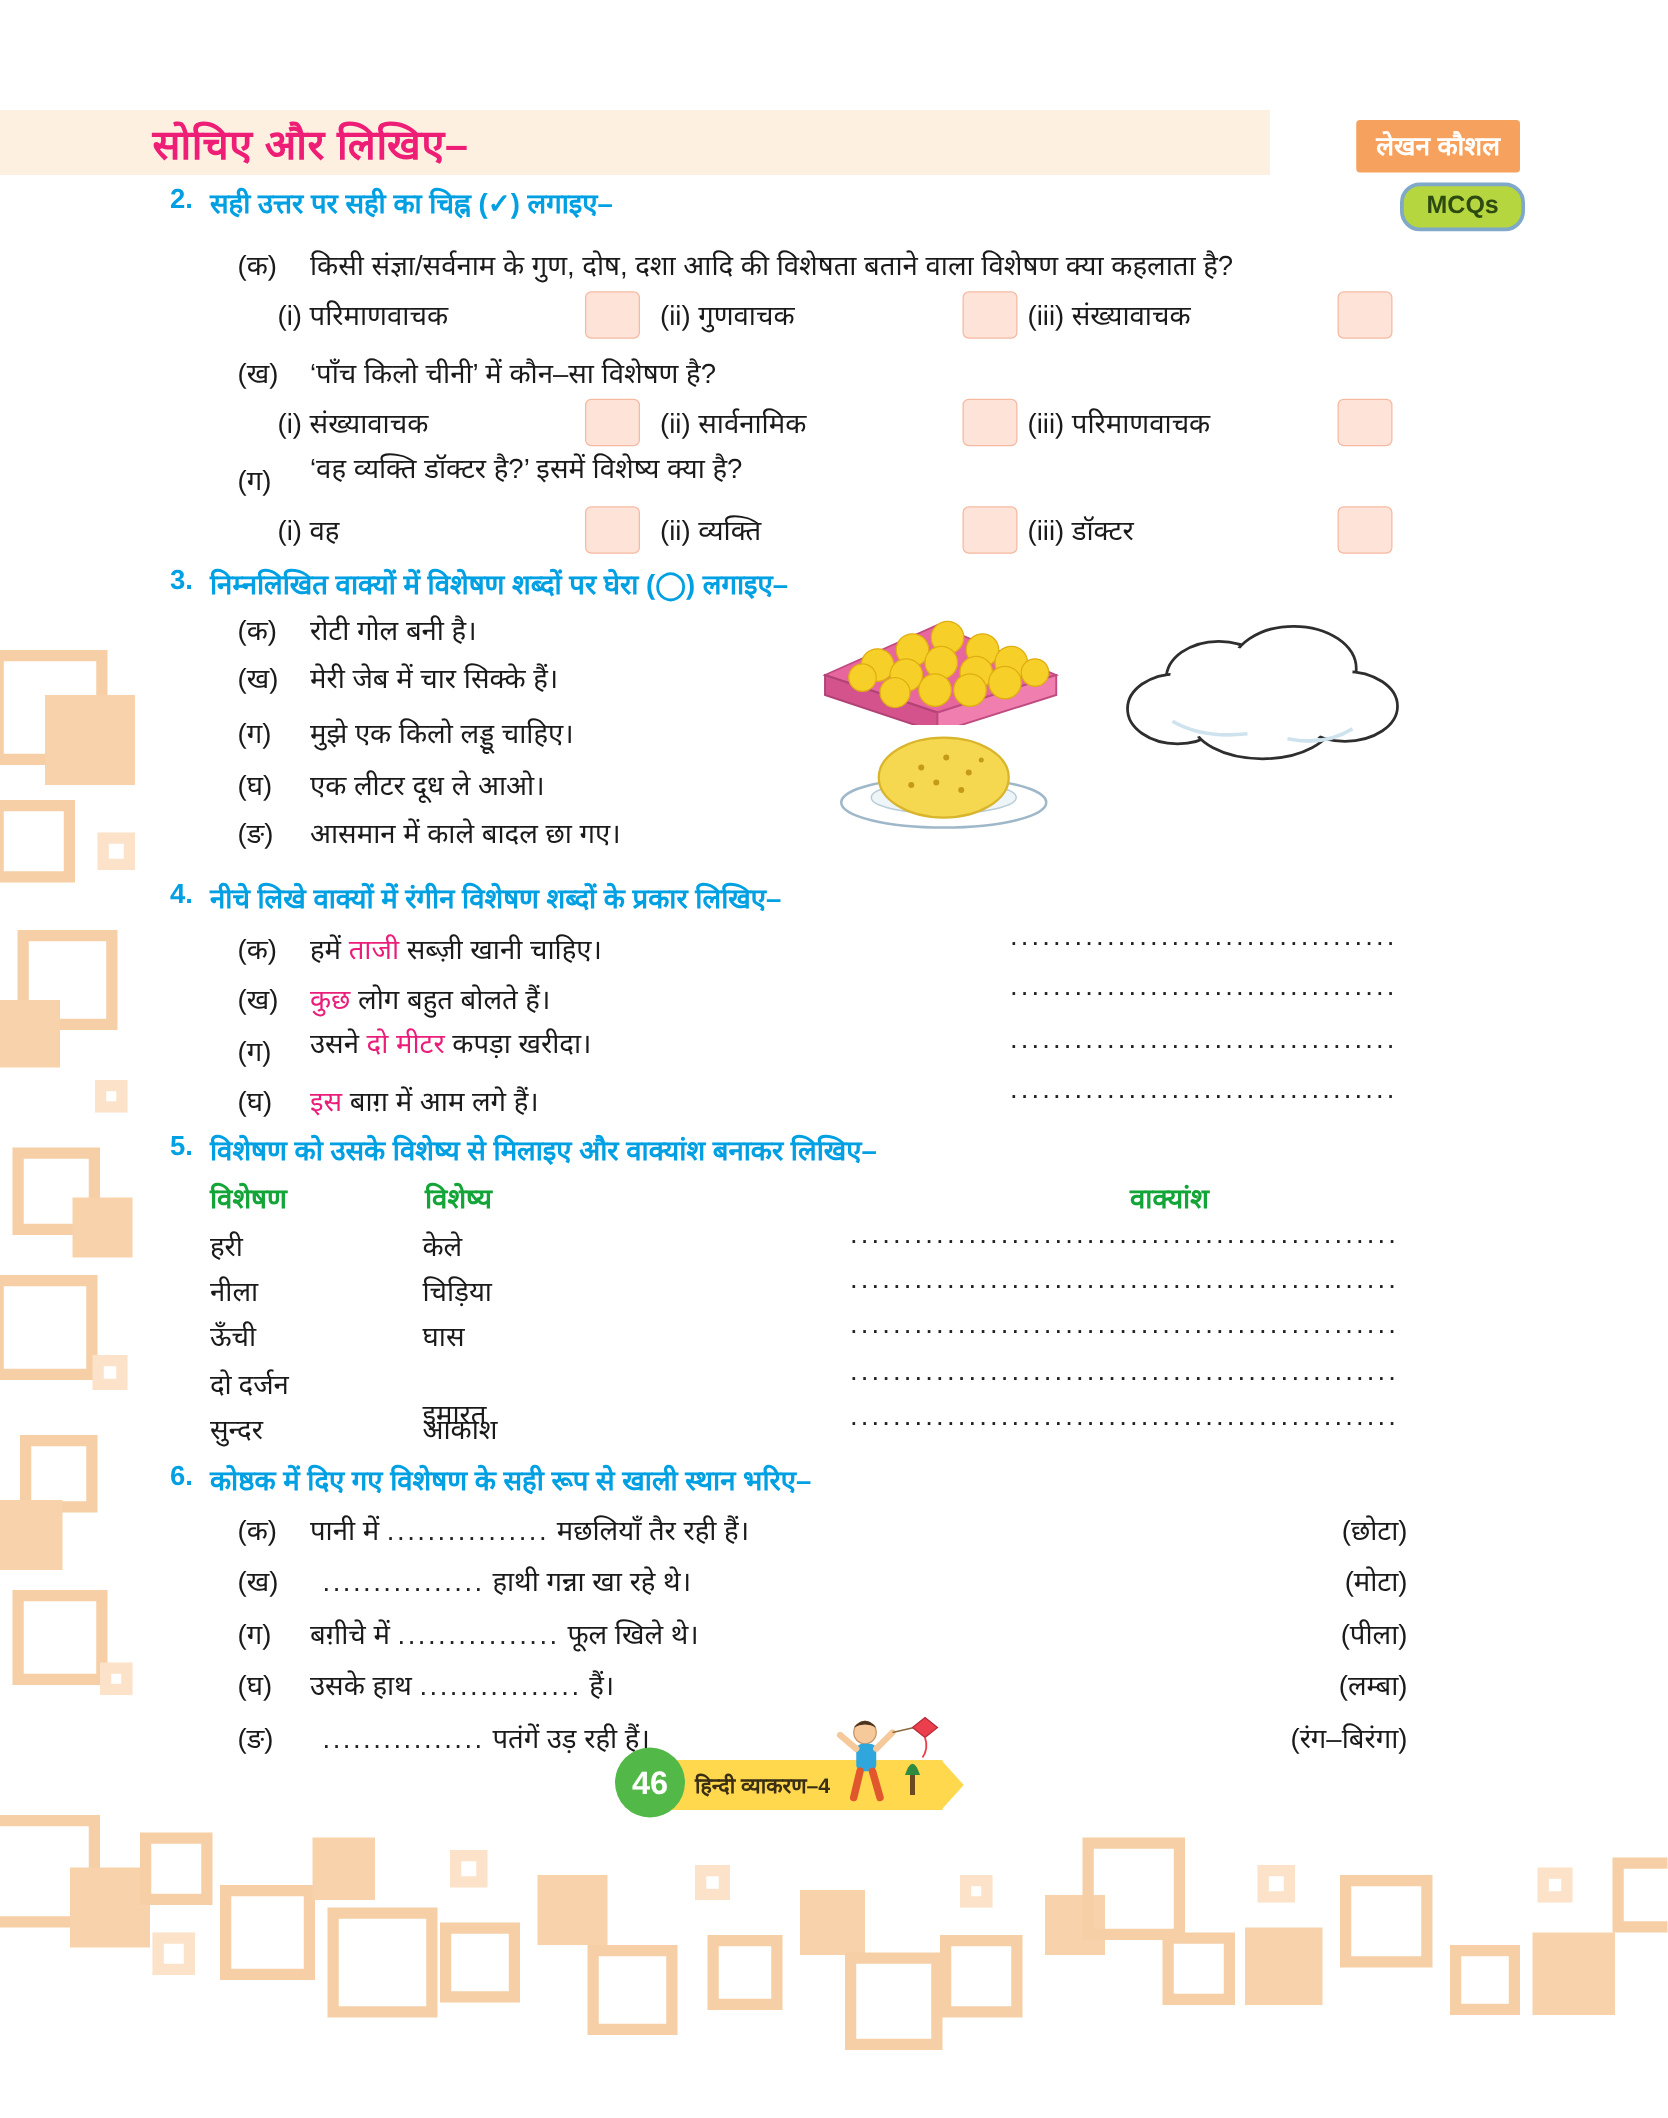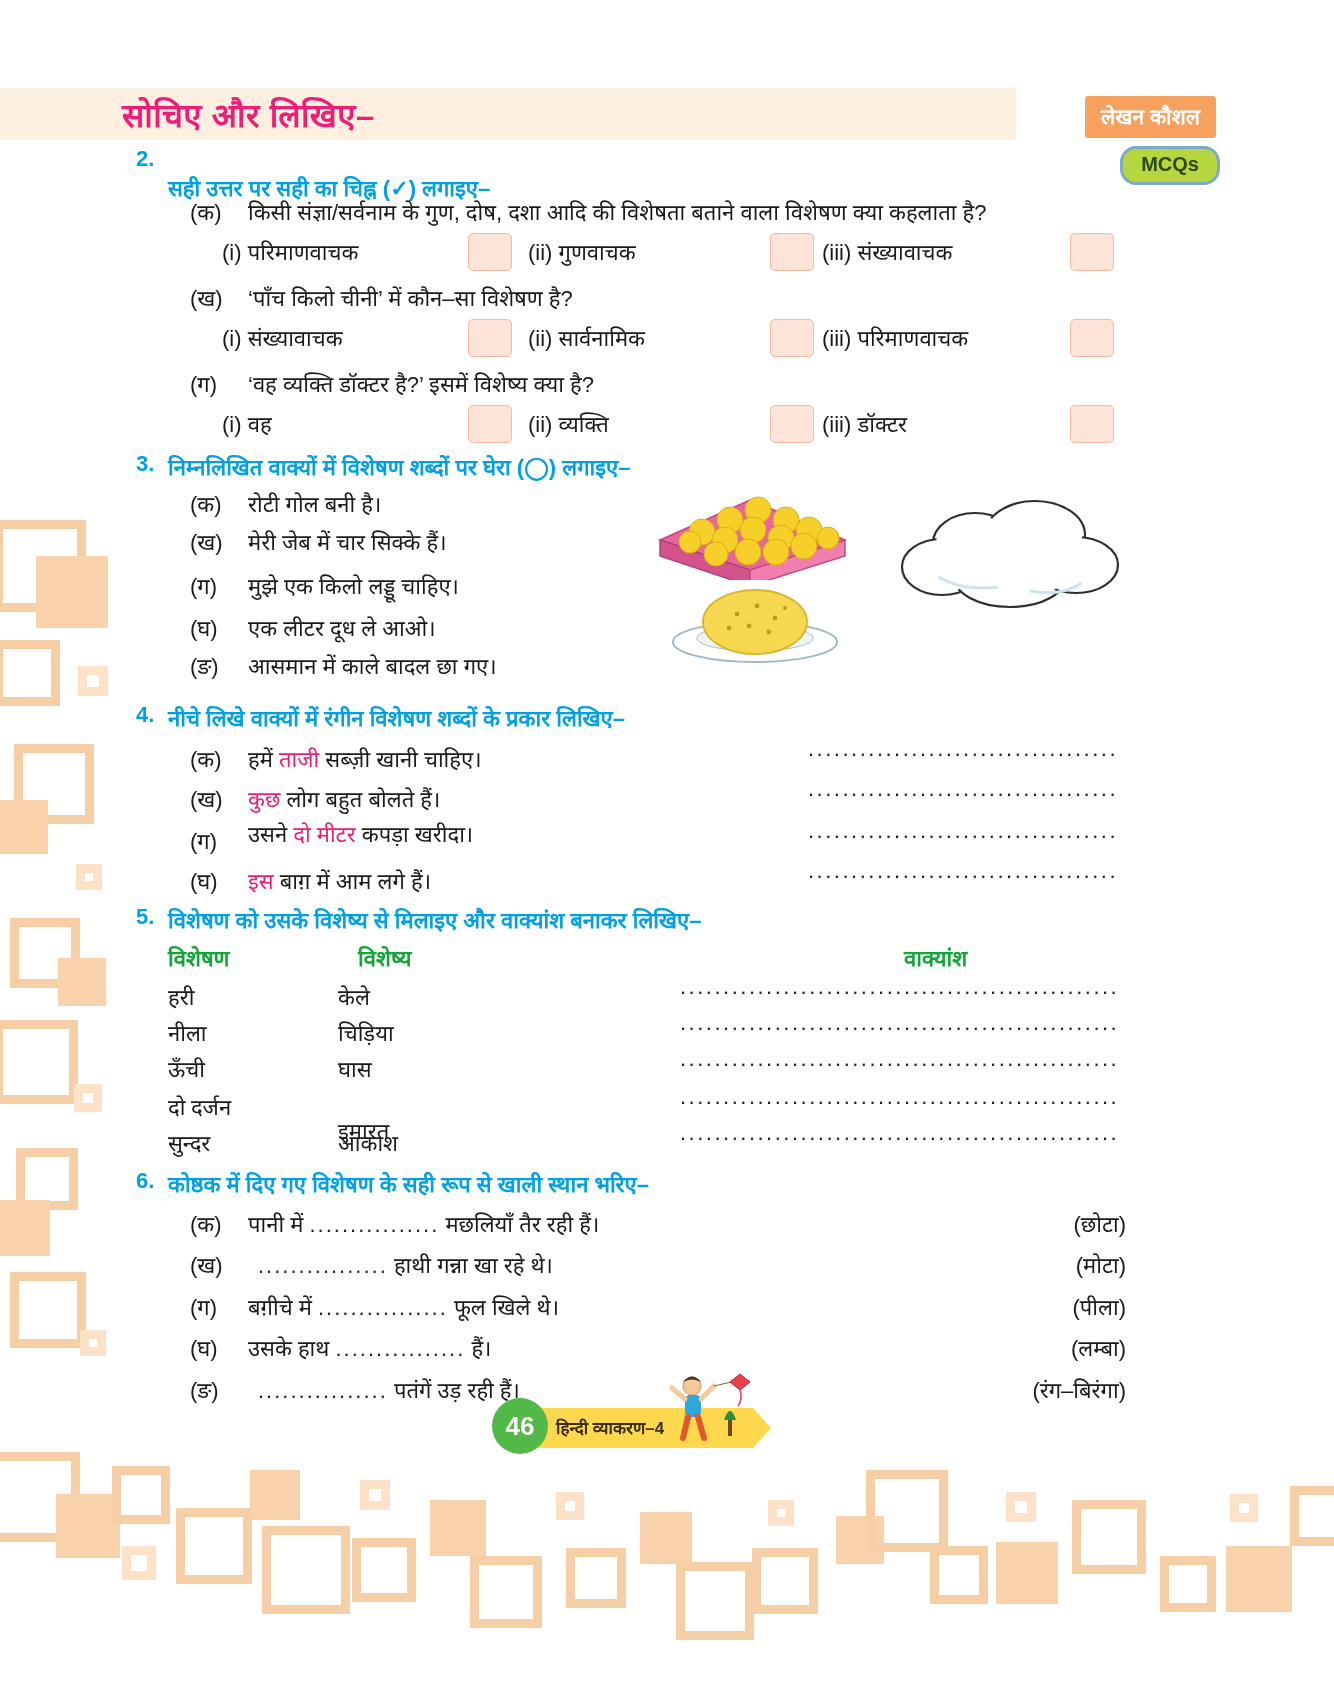--- a/index.html
+++ b/index.html
@@ -166,42 +166,42 @@
   <div class="deco fill" style="left:1226px; top:1546px; width:66px; height:66px;"></div>
   <div class="deco" style="left:1290px; top:1486px; width:60px; height:60px;"></div>
 </div>
 
 <div class="header-band"></div>
 <div class="page-title">सोचिए और लिखिए–</div>
 <div class="skill-tab">लेखन कौशल</div>
 <div class="mcq-badge">MCQs</div>
 
 <div class="qnum" style="left:136px; top:146px;">2.</div>
-<div class="qhead" style="left:168px; top:146px;margin-top:26px;">सही उत्तर पर सही का चिह्न (✓) लगाइए–</div>
+<div class="qhead" style="left:168px; top:146px;">सही उत्तर पर सही का चिह्न (✓) लगाइए–</div>
 
 <div class="lbl" style="left:190px; top:196px;">(क)</div>
 <div class="line" style="left:248px; top:196px;">किसी संज्ञा/सर्वनाम के गुण, दोष, दशा आदि की विशेषता बताने वाला विशेषण क्या कहलाता है?</div>
 <div class="opt" style="left:222px; top:236px;">(i) परिमाणवाचक</div>
 <div class="answer-box" style="left:468px; top:233px;"></div>
 <div class="opt" style="left:528px; top:236px;">(ii) गुणवाचक</div>
 <div class="answer-box" style="left:770px; top:233px;"></div>
 <div class="opt" style="left:822px; top:236px;">(iii) संख्यावाचक</div>
 <div class="answer-box" style="left:1070px; top:233px;"></div>
 
 <div class="lbl" style="left:190px; top:282px;">(ख)</div>
 <div class="line" style="left:248px; top:282px;">‘पाँच किलो चीनी’ में कौन–सा विशेषण है?</div>
 <div class="opt" style="left:222px; top:322px;">(i) संख्यावाचक</div>
 <div class="answer-box" style="left:468px; top:319px;"></div>
 <div class="opt" style="left:528px; top:322px;">(ii) सार्वनामिक</div>
 <div class="answer-box" style="left:770px; top:319px;"></div>
 <div class="opt" style="left:822px; top:322px;">(iii) परिमाणवाचक</div>
 <div class="answer-box" style="left:1070px; top:319px;"></div>
 
 <div class="lbl" style="left:190px; top:368px;">(ग)</div>
-<div class="line" style="left:248px; top:368px;">‘वह व्यक्ति डॉक्टर है?’ इसमें विशेष्य क्या है?</div>
+<div class="line" style="left:248px; top:358px;">‘वह व्यक्ति डॉक्टर है?’ इसमें विशेष्य क्या है?</div>
 <div class="opt" style="left:222px; top:408px;">(i) वह</div>
 <div class="answer-box" style="left:468px; top:405px;"></div>
 <div class="opt" style="left:528px; top:408px;">(ii) व्यक्ति</div>
 <div class="answer-box" style="left:770px; top:405px;"></div>
 <div class="opt" style="left:822px; top:408px;">(iii) डॉक्टर</div>
 <div class="answer-box" style="left:1070px; top:405px;"></div>
 
 <div class="qnum" style="left:136px; top:451px;">3.</div>
 <div class="qhead" style="left:168px; top:451px;">निम्नलिखित वाक्यों में विशेषण शब्दों पर घेरा  (◯)  लगाइए–</div>
 
@@ -290,21 +290,21 @@
 <div class="dots" style="left:808px; top:818px; width:310px;">............................................................</div>
 
 <div class="lbl" style="left:190px; top:865px;">(घ)</div>
 <div class="line" style="left:248px; top:865px;"><span></span><span class="pink">इस</span><span> बाग़ में आम लगे हैं।</span></div>
 <div class="dots" style="left:808px; top:858px; width:310px;">............................................................</div>
 
 <div class="qnum" style="left:136px; top:904px;">5.</div>
 <div class="qhead" style="left:168px; top:904px;">विशेषण को उसके विशेष्य से मिलाइए और वाक्यांश बनाकर लिखिए–</div>
 
 <div class="green-h" style="left:168px; top:942px;">विशेषण</div>
-<div class="green-h" style="left:358px; top:942px;">विशेष्य</div>
+<div class="green-h" style="left:340px; top:942px;">विशेष्य</div>
 <div class="green-h" style="left:904px; top:942px;">वाक्यांश</div>
 
 <div class="line" style="left:168px; top:981px;">हरी</div>
 <div class="line" style="left:338px; top:981px;">केले</div>
 <div class="dots" style="left:680px; top:974px; width:436px;">............................................................</div>
 
 <div class="line" style="left:168px; top:1017px;">नीला</div>
 <div class="line" style="left:338px; top:1017px;">चिड़िया</div>
 <div class="dots" style="left:680px; top:1010px; width:436px;">............................................................</div>
 

